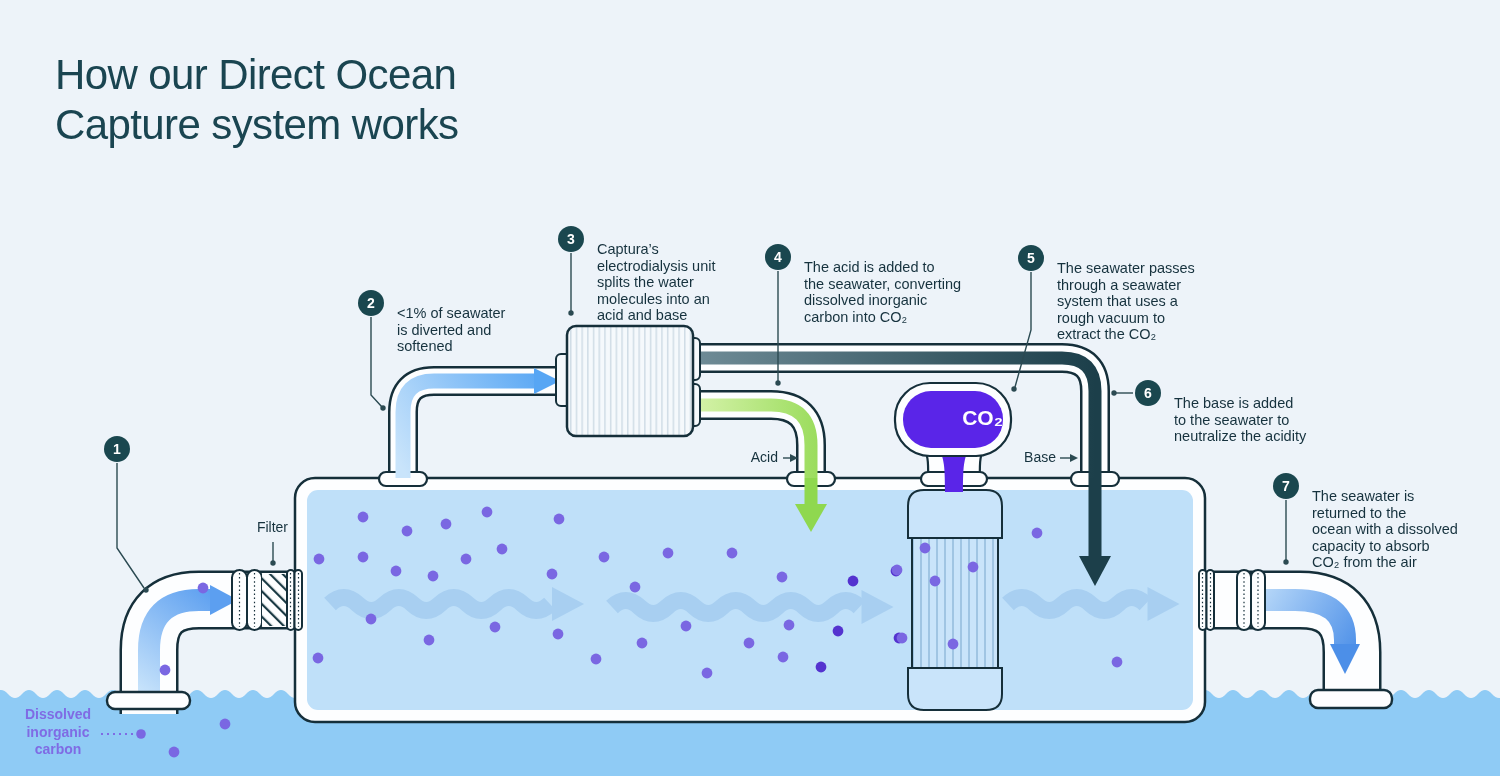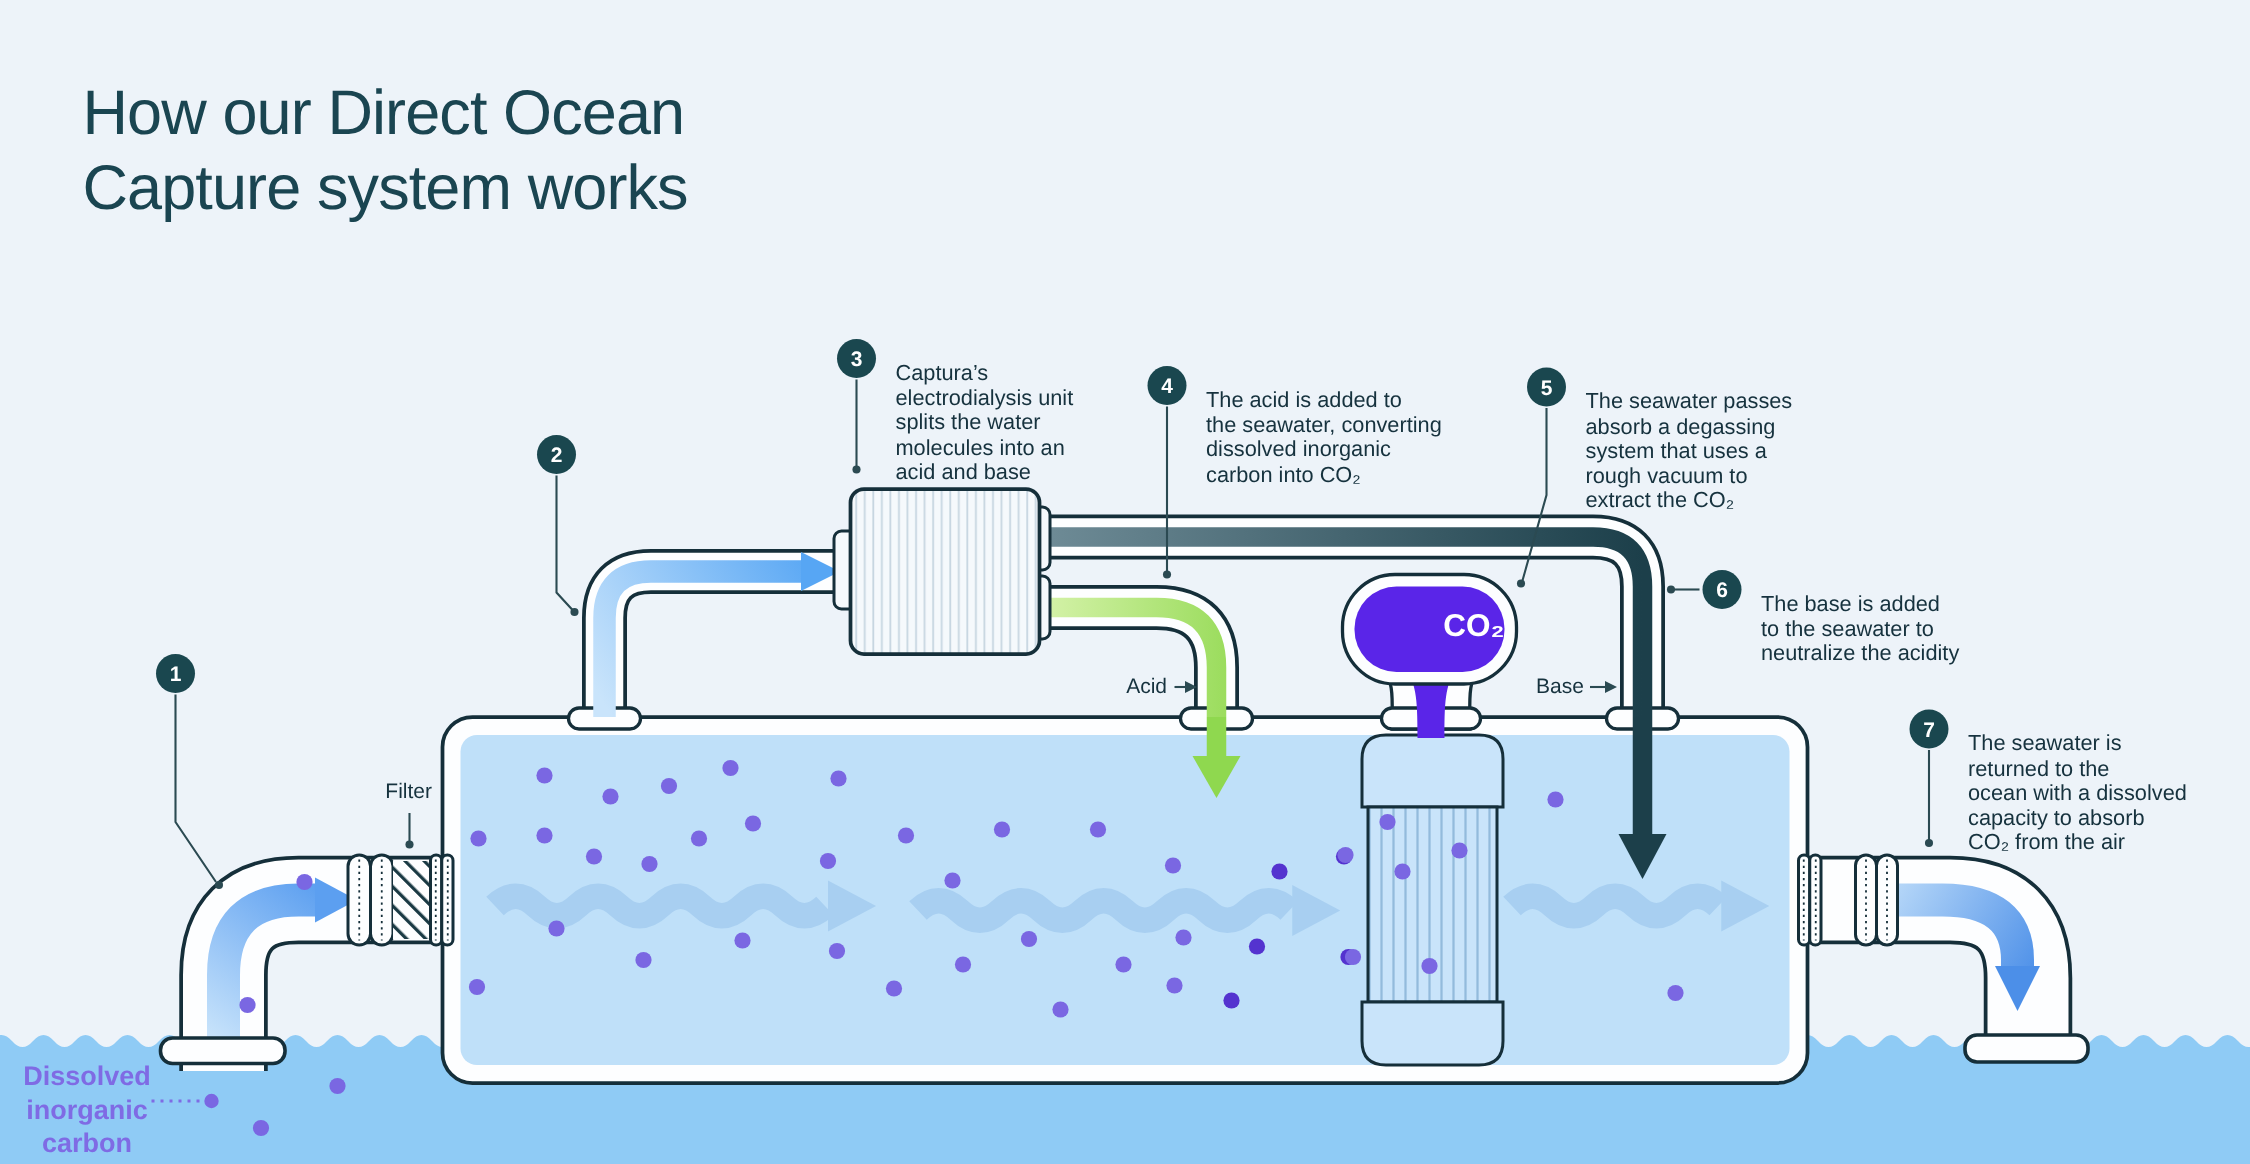--- a/index.html
+++ b/index.html
@@ -10,21 +10,21 @@
   .title{position:absolute;left:55px;top:50px;font-size:42px;line-height:1.2;
          font-weight:500;color:#1A4551;letter-spacing:-0.6px;white-space:pre-line;}
   .step{position:absolute;display:flex;gap:13px;align-items:flex-start;}
   .step-num{flex:0 0 26px;width:26px;height:26px;border-radius:50%;background:#1A474F;
             color:#fff;font-size:14px;font-weight:700;display:flex;align-items:center;
             justify-content:center;}
   .step-text{font-size:14.5px;line-height:1.14;color:#16323E;font-weight:500;
              white-space:pre-line;padding-top:3px;margin-top:12px;}
   .lbl{position:absolute;font-size:14px;color:#16323E;font-weight:500;}
   .co2lbl{position:absolute;font-size:21px;font-weight:700;color:#fff;text-align:right;}
-  .dissolved{position:absolute;font-size:18px;font-weight:700;color:#7F6BE4;
+  .dissolved{position:absolute;font-size:14px;font-weight:700;color:#7F6BE4;
              text-align:center;line-height:1.25;white-space:pre-line;}
 </style>
 </head>
 <body>
 
 <div class="stage">
 
 <svg id="art" width="1500" height="776" viewBox="0 0 1500 776">
   <defs>
     <linearGradient id="gIn" gradientUnits="userSpaceOnUse" x1="149" y1="700" x2="225" y2="600">
@@ -241,40 +241,43 @@
 
 <div class="overlay">
   <div class="title">How our Direct Ocean
 Capture system works</div>
 
   <div class="step" style="left:104px;top:436px">
     <div class="step-num">1</div>
   </div>
   <div class="step" style="left:358px;top:290px">
     <div class="step-num">2</div>
+    <div class="step-text">&lt;1% of seawater
+is diverted and
+softened</div>
   </div>
   <div class="step" style="left:558px;top:226px">
     <div class="step-num">3</div>
     <div class="step-text">Captura’s
 electrodialysis unit
 splits the water
 molecules into an
 acid and base</div>
   </div>
   <div class="step" style="left:765px;top:244px">
     <div class="step-num">4</div>
     <div class="step-text">The acid is added to
 the seawater, converting
 dissolved inorganic
 carbon into CO₂</div>
   </div>
   <div class="step" style="left:1018px;top:245px">
     <div class="step-num">5</div>
     <div class="step-text">The seawater passes
-absorb a degassing
+through a seawater
 system that uses a
 rough vacuum to
 extract the CO₂</div>
   </div>
   <div class="step" style="left:1135px;top:380px">
     <div class="step-num">6</div>
     <div class="step-text">The base is added
 to the seawater to
 neutralize the acidity</div>
   </div>

